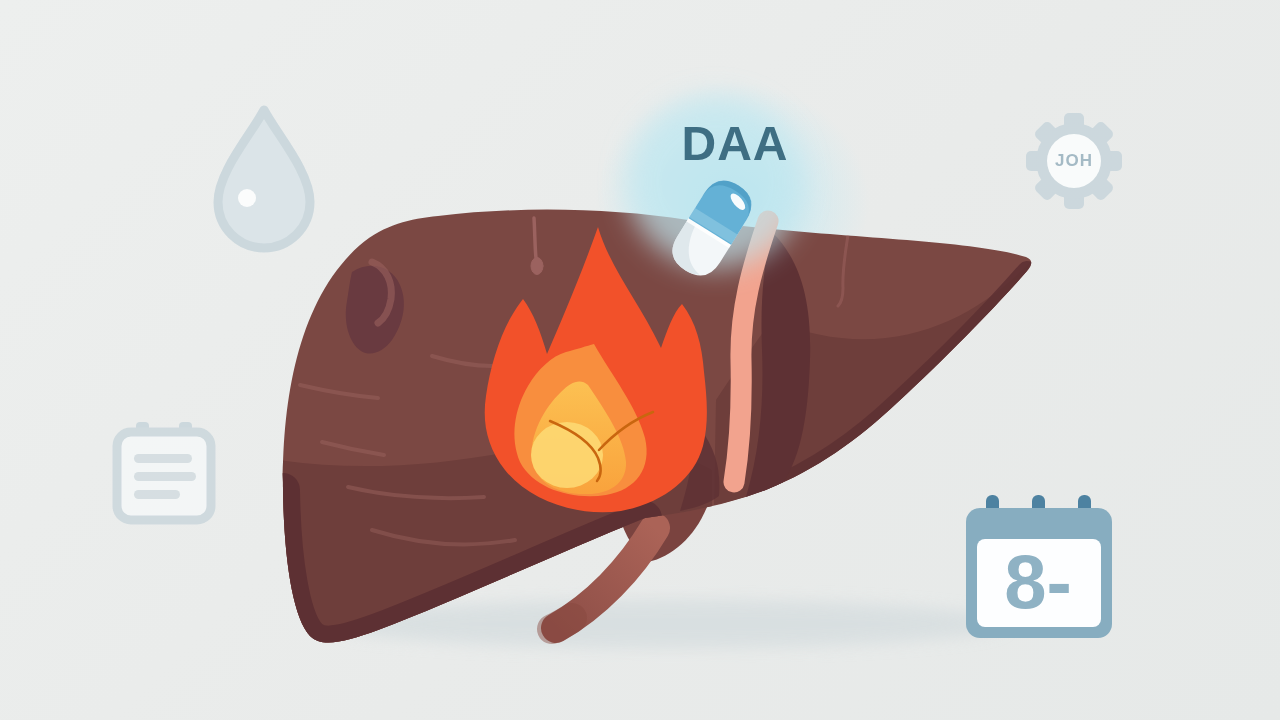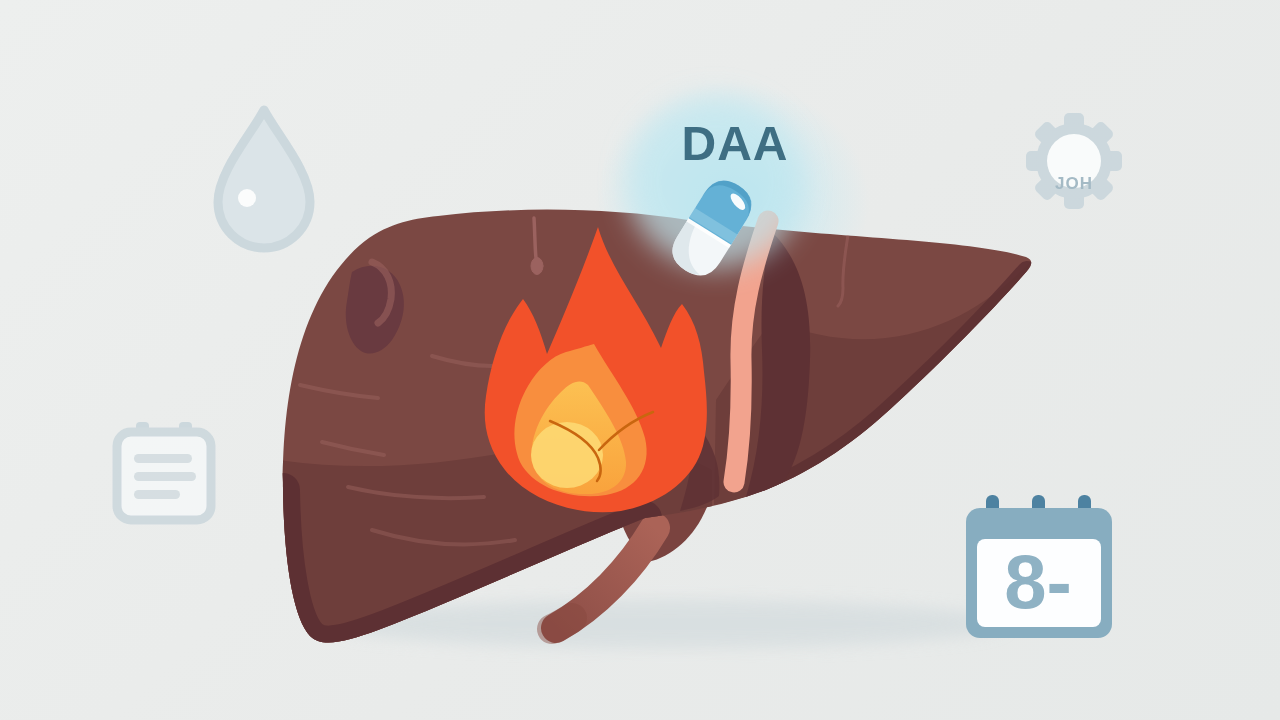--- a/index.html
+++ b/index.html
@@ -19,21 +19,20 @@
   .label{position:absolute;pointer-events:none;}
   .daa-label{
     left:650px;top:120px;width:170px;text-align:center;
     font-size:48px;line-height:48px;font-weight:bold;letter-spacing:1px;
     color:var(--label-teal,#3e6e83);
   }
   .badge-label{
     left:1024px;top:151px;width:100px;text-align:center;
     font-size:17px;line-height:20px;font-weight:bold;letter-spacing:1px;
     color:var(--label-muted,#a4bac5);
-    margin-top:23px;
   }
   .calendar-day{
     left:968px;top:541px;width:140px;text-align:center;
     font-size:76px;line-height:82px;font-weight:bold;
     color:var(--calendar-text,#8fb2c4);
   }
   
   .c-shadow{fill:var(--shadow,#d5dddf);}
   .c-liver{fill:var(--liver-main,#7b4843);}
   .c-liver-dark{fill:var(--liver-dark,#6e3e3b);}

